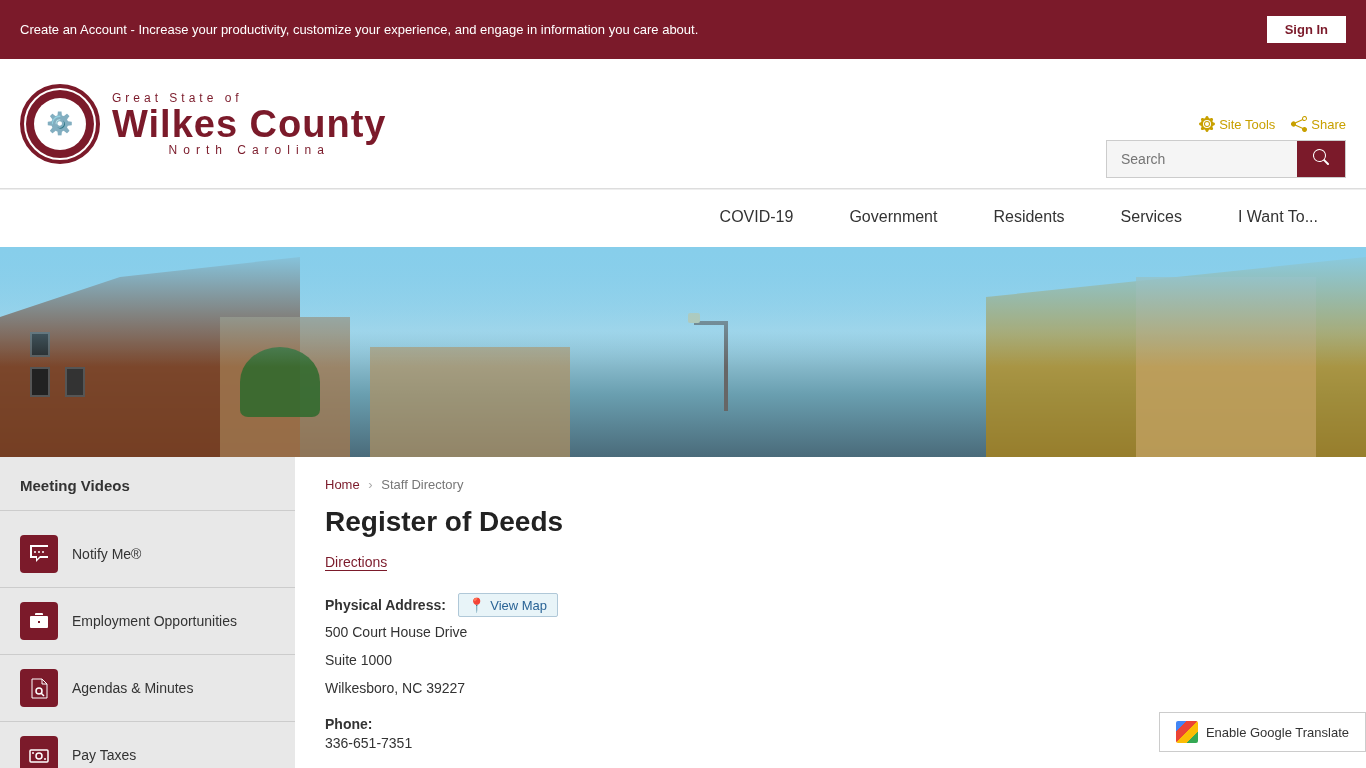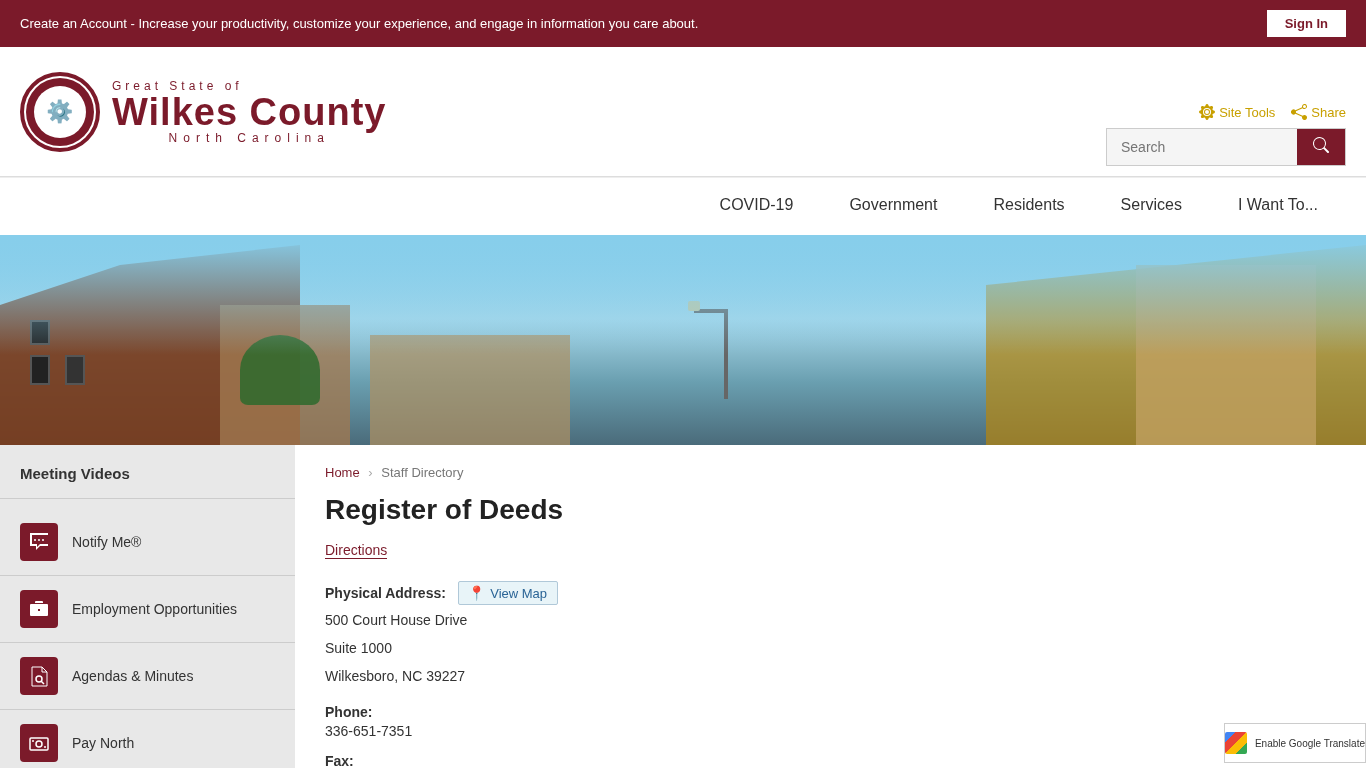--- a/index.html
+++ b/index.html
@@ -3,21 +3,21 @@
   <meta charset="utf-8">
   <style>
     * { margin: 0; padding: 0; box-sizing: border-box; }
     body { font-family: Arial, sans-serif; font-size: 14px; color: #333; width: 1366px; min-height: 768px; overflow-x: hidden; }
 
     
     .top-banner {
       background-color: #7b1a2a;
       color: #fff;
       font-size: 13px;
-      padding: 10px 20px;
+      padding: 16px 20px;
       display: flex;
       justify-content: space-between;
       align-items: center;
     }
     .sign-in-btn {
       background: #fff;
       color: #7b1a2a;
       border: none;
       padding: 6px 18px;
       font-weight: bold;
@@ -235,29 +235,29 @@
     }
     .map-pin { color: #2a7abc; font-size: 14px; }
     .address-line { font-size: 14px; color: #333; line-height: 1.7; margin-top: 4px; }
 
     .info-label { font-weight: bold; font-size: 14px; margin-top: 14px; margin-bottom: 3px; }
     .info-value { font-size: 14px; color: #333; }
 
     
     .google-translate-bar {
       position: fixed;
-      bottom: 5px;
+      bottom: 16px;
       right: 0;
       background: #fff;
       border: 1px solid #ccc;
-      padding: 8px 0;
+      padding: 8px 16px;
       display: flex;
       align-items: center;
       gap: 8px;
-      font-size: 10px;
+      font-size: 13px;
       cursor: pointer;
       z-index: 999;
     }
     .translate-logo {
       width: 22px;
       height: 22px;
       background: linear-gradient(135deg, #4285F4 25%, #EA4335 25%, #EA4335 50%, #FBBC05 50%, #FBBC05 75%, #34A853 75%);
       border-radius: 2px;
       flex-shrink: 0;
     }
@@ -381,21 +381,21 @@
     </div>
     <div class="sidebar-item">
       <div class="sidebar-icon">
         <svg width="22" height="22" viewBox="0 0 22 22" fill="none">
           <rect x="2" y="6" width="18" height="12" rx="1" stroke="white" stroke-width="1.5"></rect>
           <circle cx="11" cy="12" r="3" stroke="white" stroke-width="1.5"></circle>
           <line x1="5" y1="9" x2="5" y2="9" stroke="white" stroke-width="2" stroke-linecap="round"></line>
           <line x1="17" y1="15" x2="17" y2="15" stroke="white" stroke-width="2" stroke-linecap="round"></line>
         </svg>
       </div>
-      <span class="sidebar-label">Pay North</span>
+      <span class="sidebar-label">Pay Taxes</span>
     </div>
   </aside>
 
   <main class="page-content">
     <div class="breadcrumb">
       <a href="#">Home</a>
       <span class="breadcrumb-sep">›</span>
       <span>Staff Directory</span>
     </div>
 

